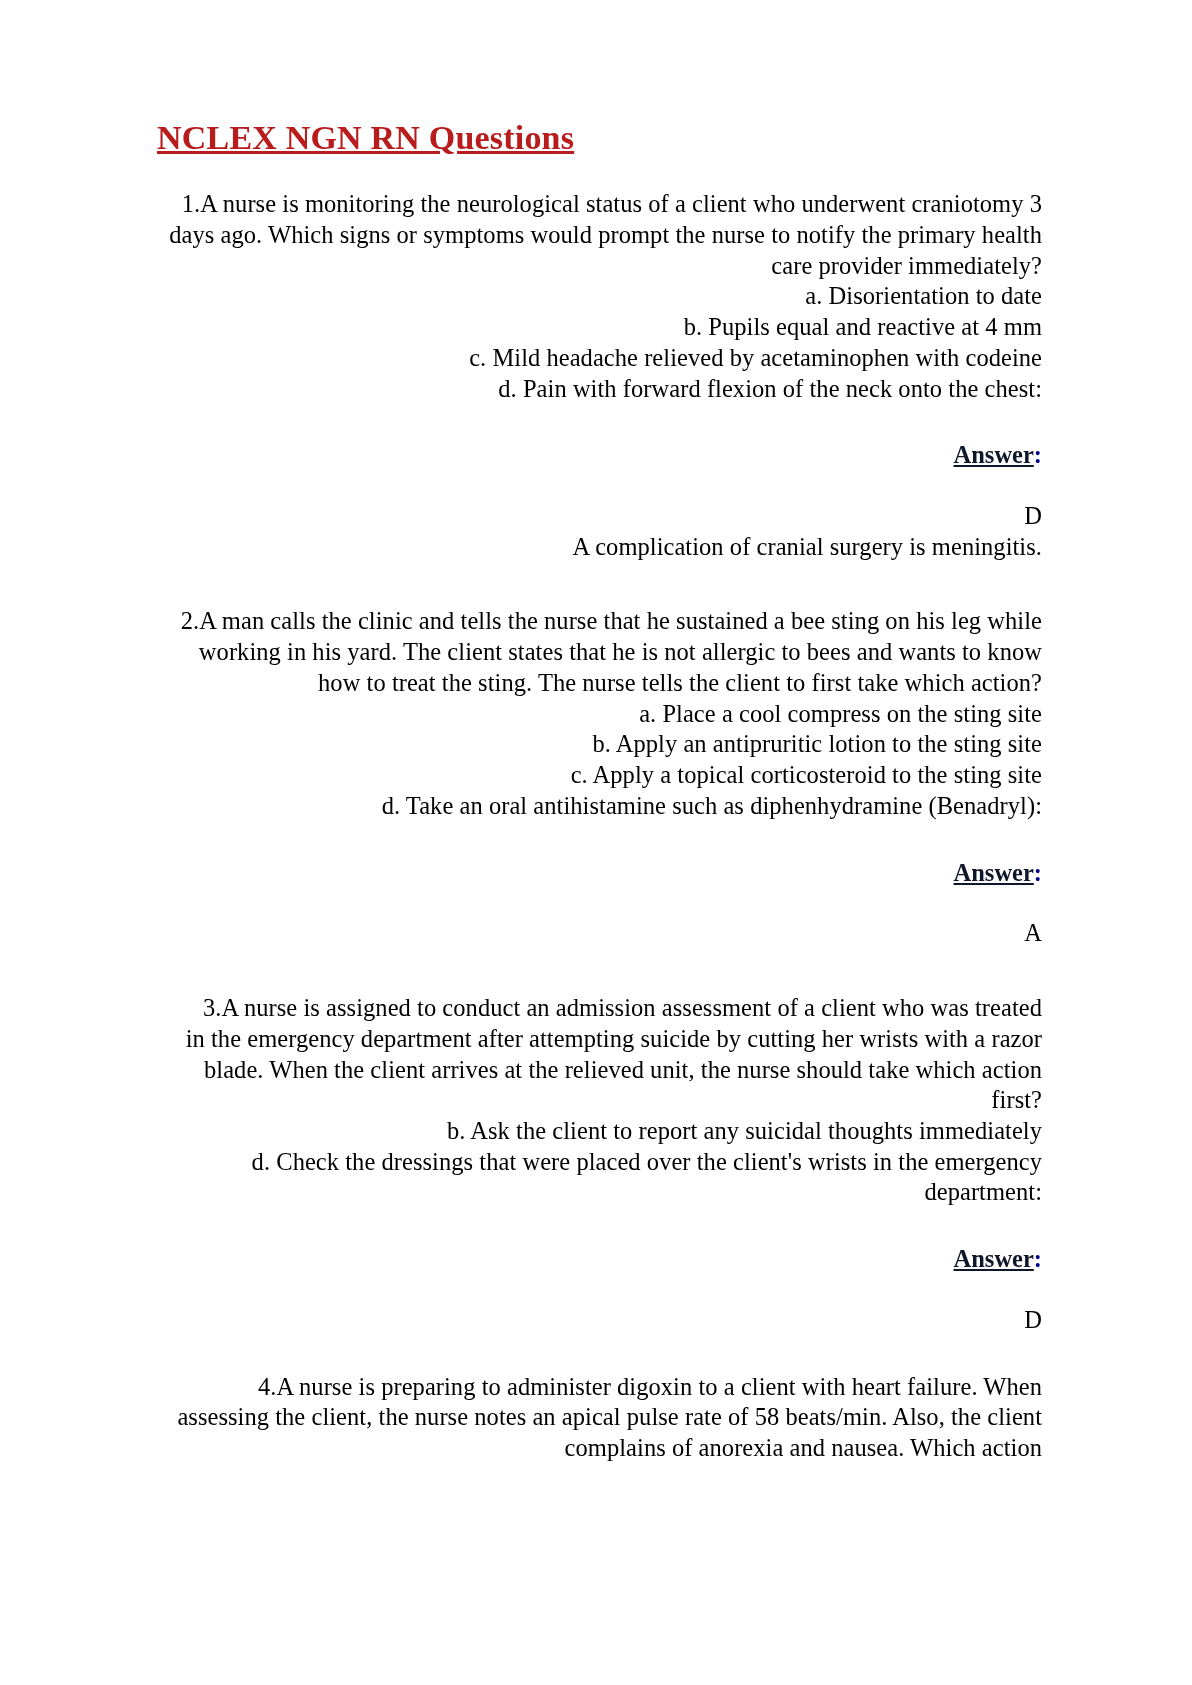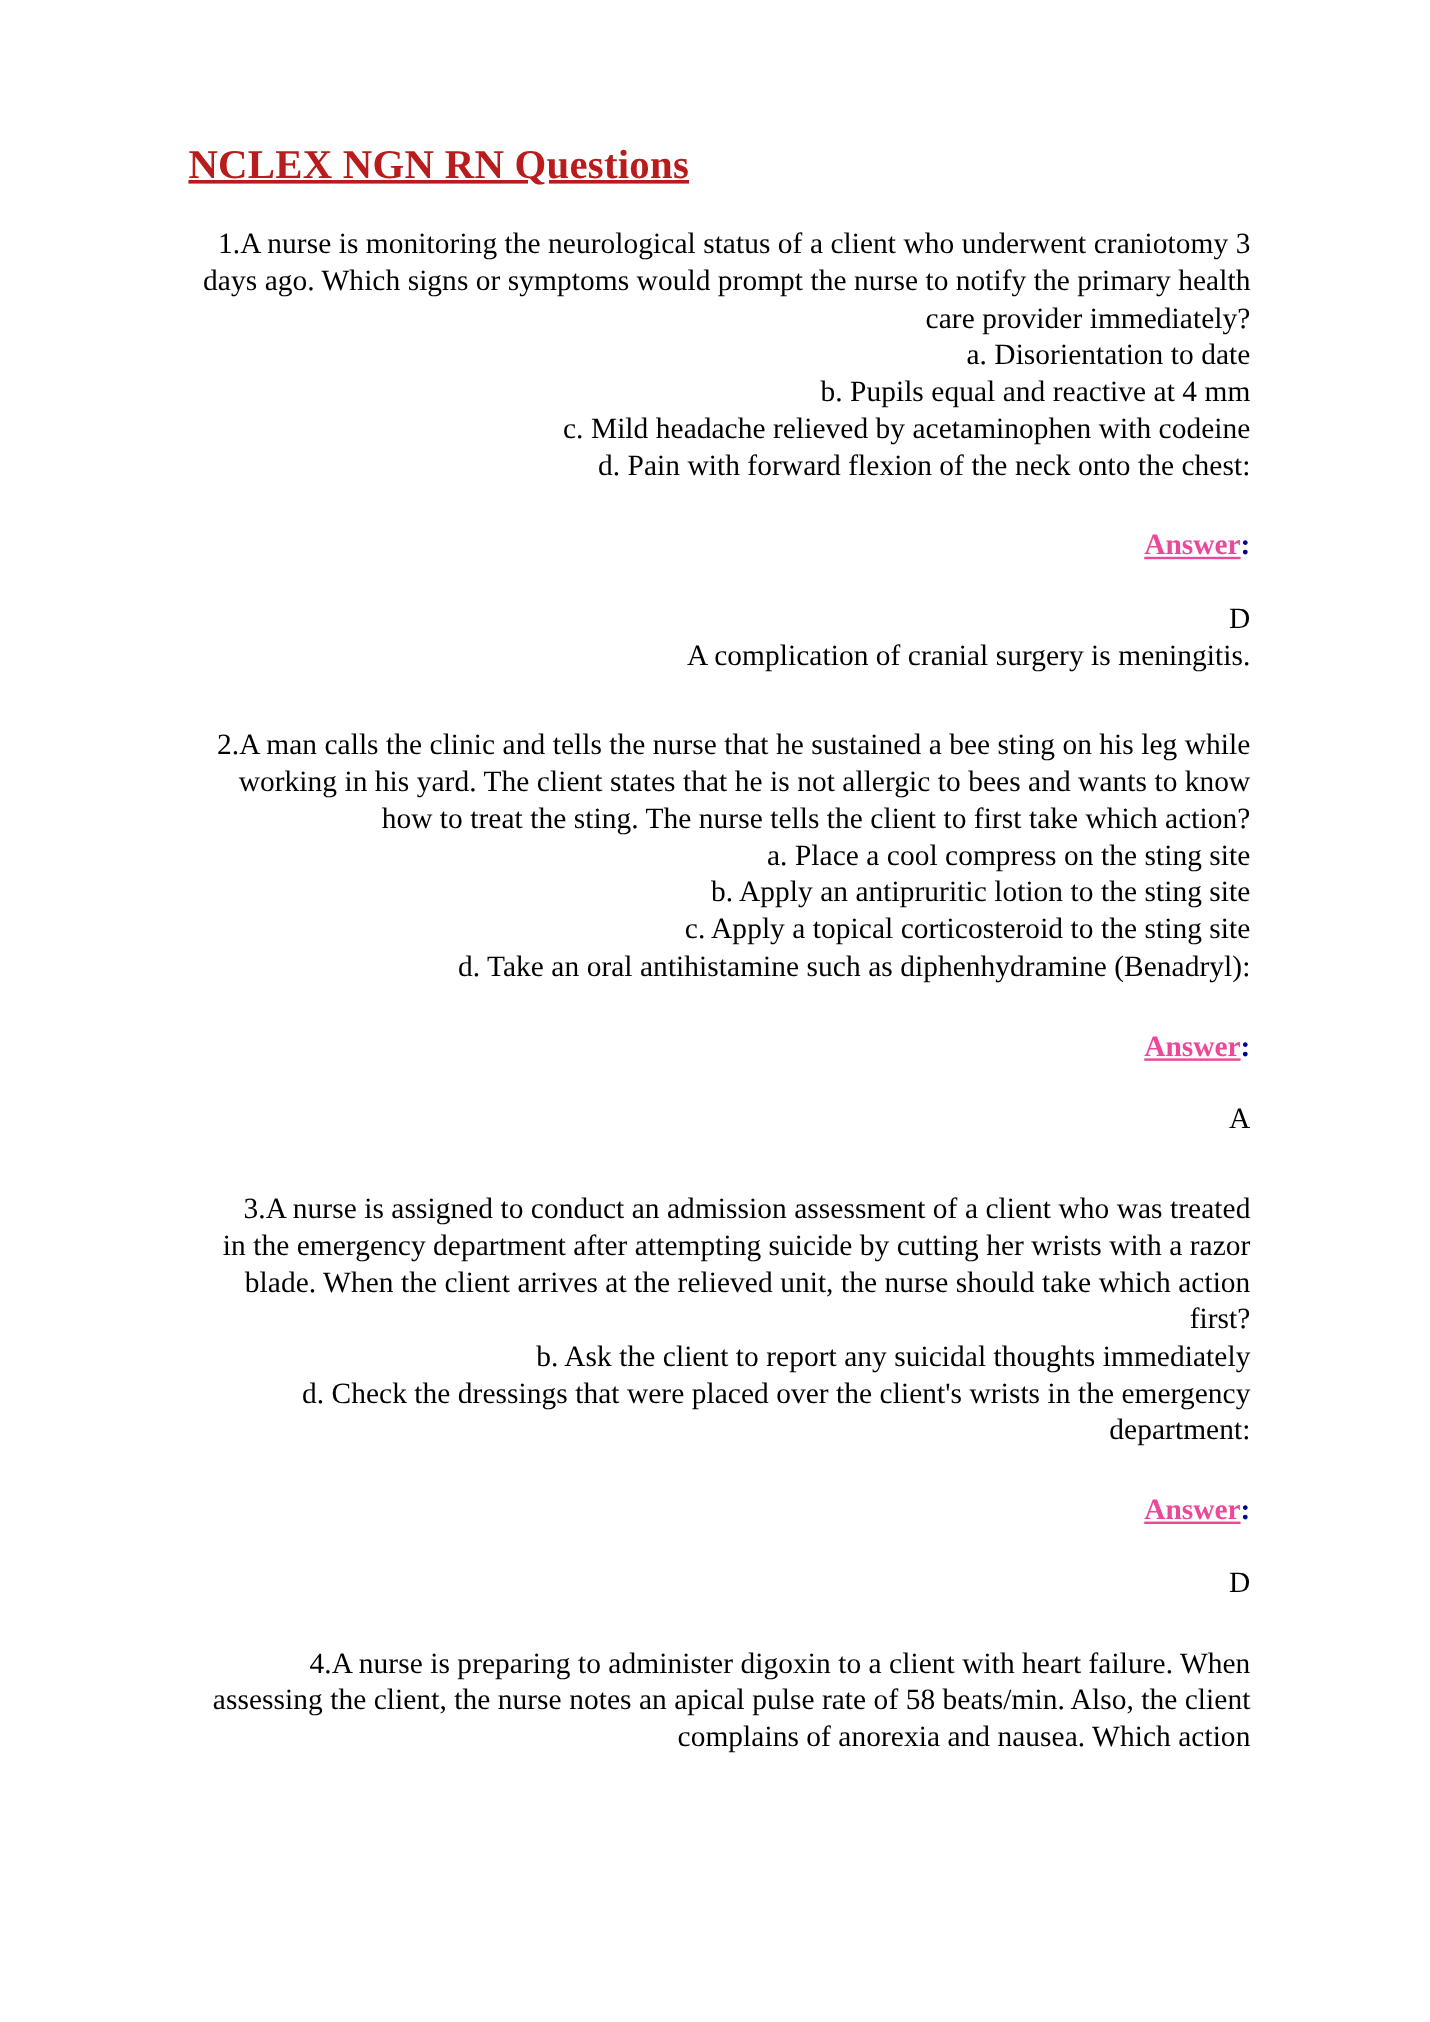--- a/index.html
+++ b/index.html
@@ -44,21 +44,21 @@
     display: inline-block;
     min-width: 42px;
   }
   .answer-label {
     font-size: 24.5px;
     font-weight: bold;
     line-height: 1.255;
     margin: 0;
   }
   .answer-label .word {
-    color: #ec4899;
+    color: #0f172a;
     text-decoration: underline;
   }
   .answer-label .colon {
     color: #00008B;
   }
   .sp-30 { height: 30px; }
   .sp-36 { height: 36px; }
   .sp-44 { height: 44px; }
 </style>
 </head>

